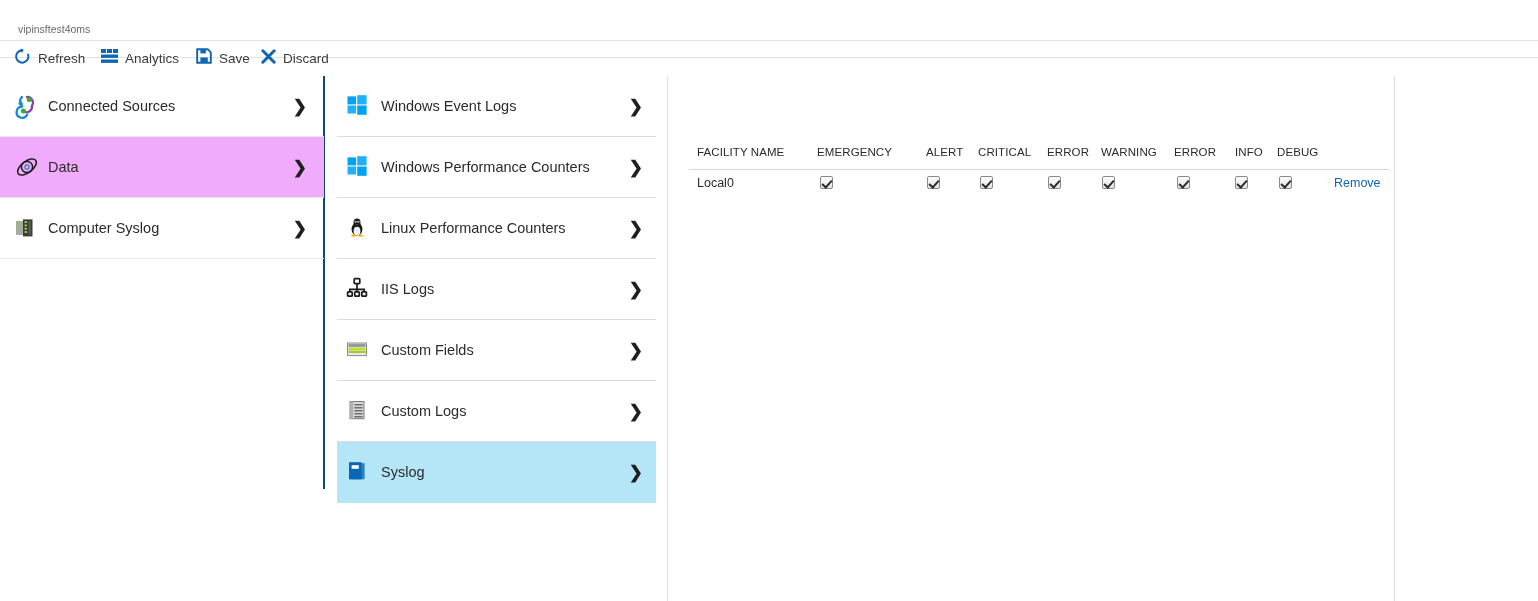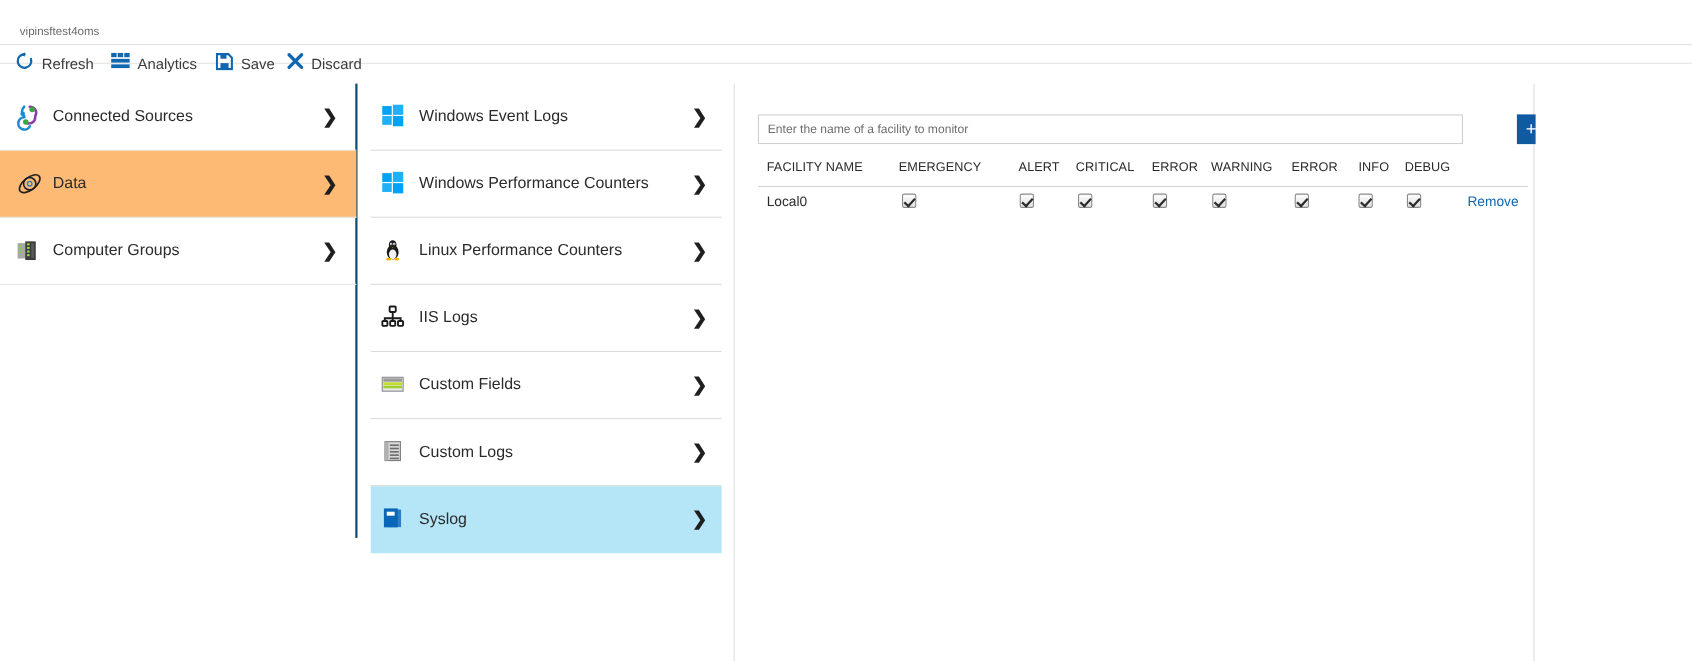--- a/index.html
+++ b/index.html
@@ -49,21 +49,21 @@
     background: #ffffff;
     border-right: 2px solid #0c4a6e;
   }
   .navrow {
     position: relative;
     height: 61px; width: 324px;
     display: flex; align-items: center;
     border-bottom: 1px solid #e8e8e8;
     cursor: pointer;
   }
-  .navrow.selected { background: #fdba74; }
+  .navrow.selected { background: #f0abfc; }
   .navrow .nav-ico {
     position: absolute; left: 14px; top: 50%;
     transform: translateY(-50%);
     width: 26px; height: 26px;
   }
   .navrow .nav-label {
     position: absolute; left: 48px;
     font-size: 14.5px; color: #2b2b2b;
   }
   .navrow .chev {
@@ -307,21 +307,21 @@
         <rect x="3.4" y="10.6" width="2.1" height="1.6" fill="#7fd23a"></rect>
         <rect x="3.4" y="13.6" width="2.1" height="1.6" fill="#7fd23a"></rect>
         <rect x="9" y="4.4" width="9.5" height="17" fill="#3b3b3b"></rect>
         <rect x="10.6" y="6.2" width="2.3" height="1.8" fill="#9ee040"></rect>
         <rect x="10.6" y="9.5" width="2.3" height="1.8" fill="#9ee040"></rect>
         <rect x="10.6" y="12.8" width="2.3" height="1.8" fill="#9ee040"></rect>
         <rect x="10.6" y="16.1" width="2.3" height="1.8" fill="#9ee040"></rect>
         <rect x="14.4" y="6.2" width="2.6" height="13.4" fill="#585858"></rect>
       </svg>
     </span>
-    <span class="nav-label">Computer Groups</span>
+    <span class="nav-label">Computer Syslog</span>
     <span class="chev">❯</span>
   </div>
 </div>
 
 <div class="col2">
 
   <div class="dtrow">
     <span class="dt-ico">
       <svg width="22" height="22" viewBox="0 0 22 22">
         <rect x="1.5" y="2.4" width="8.6" height="8" fill="#00a2f3"></rect>
@@ -418,24 +418,20 @@
       </svg>
     </span>
     <span class="dt-label">Syslog</span>
     <span class="chev">❯</span>
   </div>
 </div>
 
 <div class="col3">
 
 
-  <div class="facility-input-row">
-    <input class="facility-input" type="text" placeholder="Enter the name of a facility to monitor" style="">
-    <button class="add-btn">+</button>
-  </div>
 
   <div class="ftable">
     <div class="ftable-head">
       <span class="th" style="left:8px;">FACILITY NAME</span>
       <span class="th" style="left:128px;">EMERGENCY</span>
       <span class="th" style="left:237px;">ALERT</span>
       <span class="th" style="left:289px;">CRITICAL</span>
       <span class="th" style="left:358px;">ERROR</span>
       <span class="th" style="left:412px;">WARNING</span>
       <span class="th" style="left:485px;">ERROR</span>

